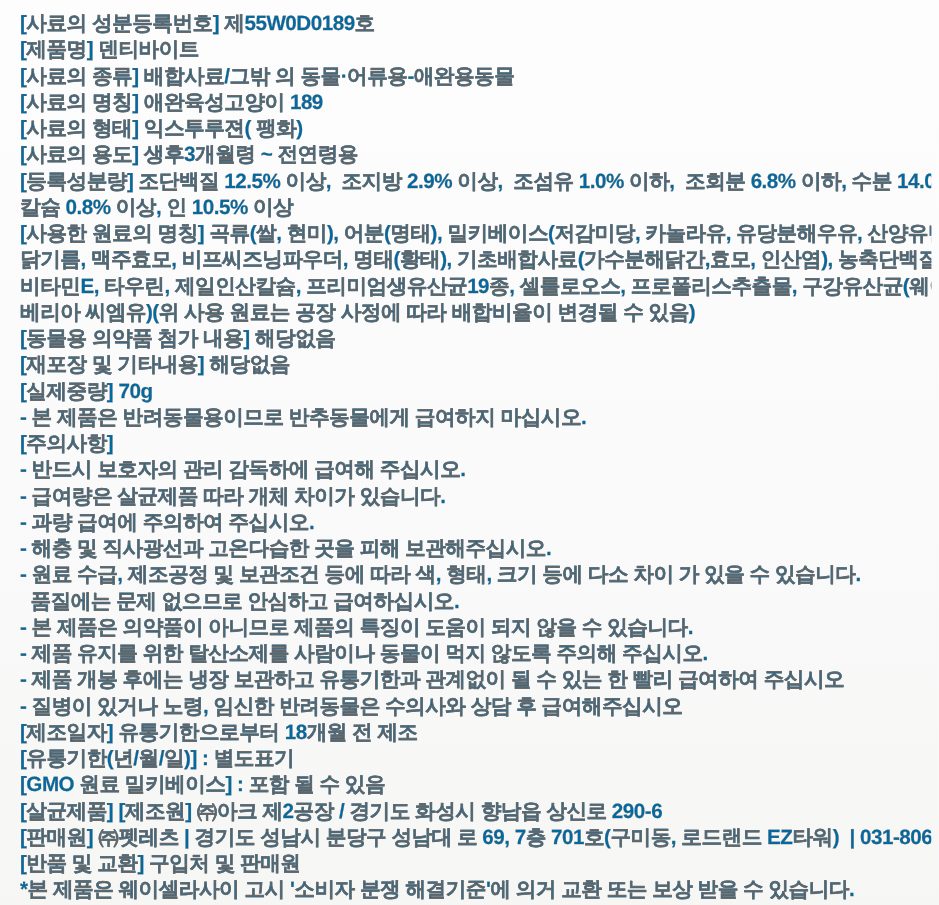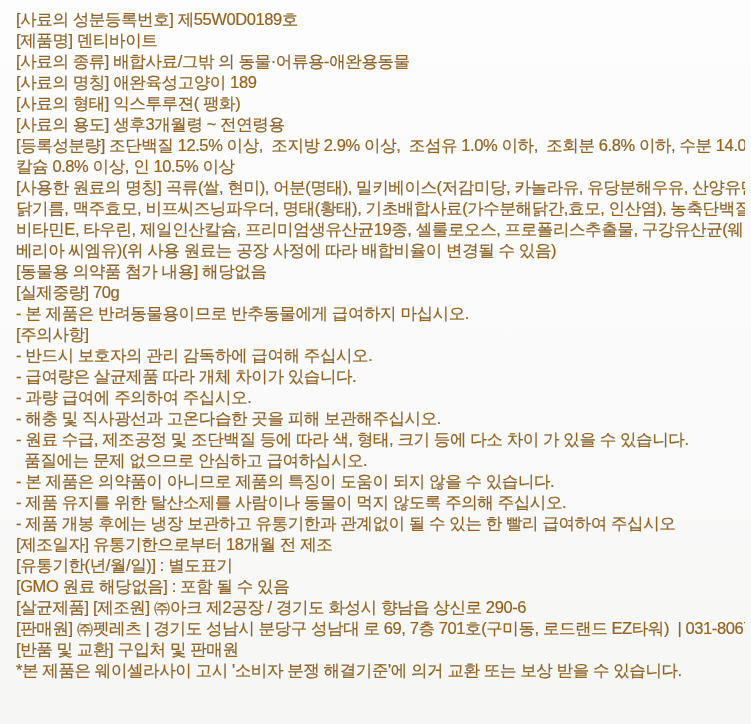--- a/index.html
+++ b/index.html
@@ -17,55 +17,58 @@
     box-sizing: border-box;
     width: 751px;
     height: 724px;
     padding: 9px 6px 0 16px;
   }
   .line {
     height: 21px;
     line-height: 21px;
     font-size: 16.5px;
     letter-spacing: -0.4px;
-    color: #a16207;
+    color: #0369a1;
     white-space: pre;
     overflow: hidden;
+    font-weight: bold;
     -webkit-text-stroke: 0.2px #6a6a6a;
   }
 </style>
 </head>
 <body>
 
 <div class="sheet" id="label-doc">
     <div class="line">[사료의 성분등록번호] 제55W0D0189호</div>
     <div class="line">[제품명] 덴티바이트</div>
     <div class="line">[사료의 종류] 배합사료/그밖 의 동물·어류용-애완용동물</div>
     <div class="line">[사료의 명칭] 애완육성고양이 189</div>
     <div class="line">[사료의 형태] 익스투루젼( 팽화)</div>
     <div class="line">[사료의 용도] 생후3개월령 ~ 전연령용</div>
     <div class="line">[등록성분량] 조단백질 12.5% 이상,  조지방 2.9% 이상,  조섬유 1.0% 이하,  조회분 6.8% 이하, 수분 14.0% 이하,</div>
     <div class="line">칼슘 0.8% 이상, 인 10.5% 이상</div>
     <div class="line">[사용한 원료의 명칭] 곡류(쌀, 현미), 어분(명태), 밀키베이스(저감미당, 카놀라유, 유당분해우유, 산양유단백분말),</div>
     <div class="line">닭기름, 맥주효모, 비프씨즈닝파우더, 명태(황태), 기초배합사료(가수분해닭간,효모, 인산염), 농축단백질, 탄산칼슘,</div>
     <div class="line">비타민E, 타우린, 제일인산칼슘, 프리미엄생유산균19종, 셀룰로오스, 프로폴리스추출물, 구강유산균(웨이셀라사이</div>
     <div class="line">베리아 씨엠유)(위 사용 원료는 공장 사정에 따라 배합비율이 변경될 수 있음)</div>
     <div class="line">[동물용 의약품 첨가 내용] 해당없음</div>
+    <div class="line">[재포장 및 기타내용] 해당없음</div>
     <div class="line">[실제중량] 70g</div>
     <div class="line">- 본 제품은 반려동물용이므로 반추동물에게 급여하지 마십시오.</div>
     <div class="line">[주의사항]</div>
     <div class="line">- 반드시 보호자의 관리 감독하에 급여해 주십시오.</div>
     <div class="line">- 급여량은 살균제품 따라 개체 차이가 있습니다.</div>
     <div class="line">- 과량 급여에 주의하여 주십시오.</div>
     <div class="line">- 해충 및 직사광선과 고온다습한 곳을 피해 보관해주십시오.</div>
-    <div class="line">- 원료 수급, 제조공정 및 조단백질 등에 따라 색, 형태, 크기 등에 다소 차이 가 있을 수 있습니다.</div>
+    <div class="line">- 원료 수급, 제조공정 및 보관조건 등에 따라 색, 형태, 크기 등에 다소 차이 가 있을 수 있습니다.</div>
     <div class="line">  품질에는 문제 없으므로 안심하고 급여하십시오.</div>
     <div class="line">- 본 제품은 의약품이 아니므로 제품의 특징이 도움이 되지 않을 수 있습니다.</div>
     <div class="line">- 제품 유지를 위한 탈산소제를 사람이나 동물이 먹지 않도록 주의해 주십시오.</div>
     <div class="line">- 제품 개봉 후에는 냉장 보관하고 유통기한과 관계없이 될 수 있는 한 빨리 급여하여 주십시오</div>
+    <div class="line">- 질병이 있거나 노령, 임신한 반려동물은 수의사와 상담 후 급여해주십시오</div>
     <div class="line">[제조일자] 유통기한으로부터 18개월 전 제조</div>
     <div class="line">[유통기한(년/월/일)] : 별도표기</div>
-    <div class="line">[GMO 원료 해당없음] : 포함 될 수 있음</div>
+    <div class="line">[GMO 원료 밀키베이스] : 포함 될 수 있음</div>
     <div class="line">[살균제품] [제조원] ㈜아크 제2공장 / 경기도 화성시 향남읍 상신로 290-6</div>
     <div class="line">[판매원] ㈜펫레츠 | 경기도 성남시 분당구 성남대 로 69, 7층 701호(구미동, 로드랜드 EZ타워)  | 031-8067-5990</div>
     <div class="line">[반품 및 교환] 구입처 및 판매원</div>
     <div class="line">*본 제품은 웨이셀라사이 고시 '소비자 분쟁 해결기준'에 의거 교환 또는 보상 받을 수 있습니다.</div>
   </div>
 
 </body></html>

